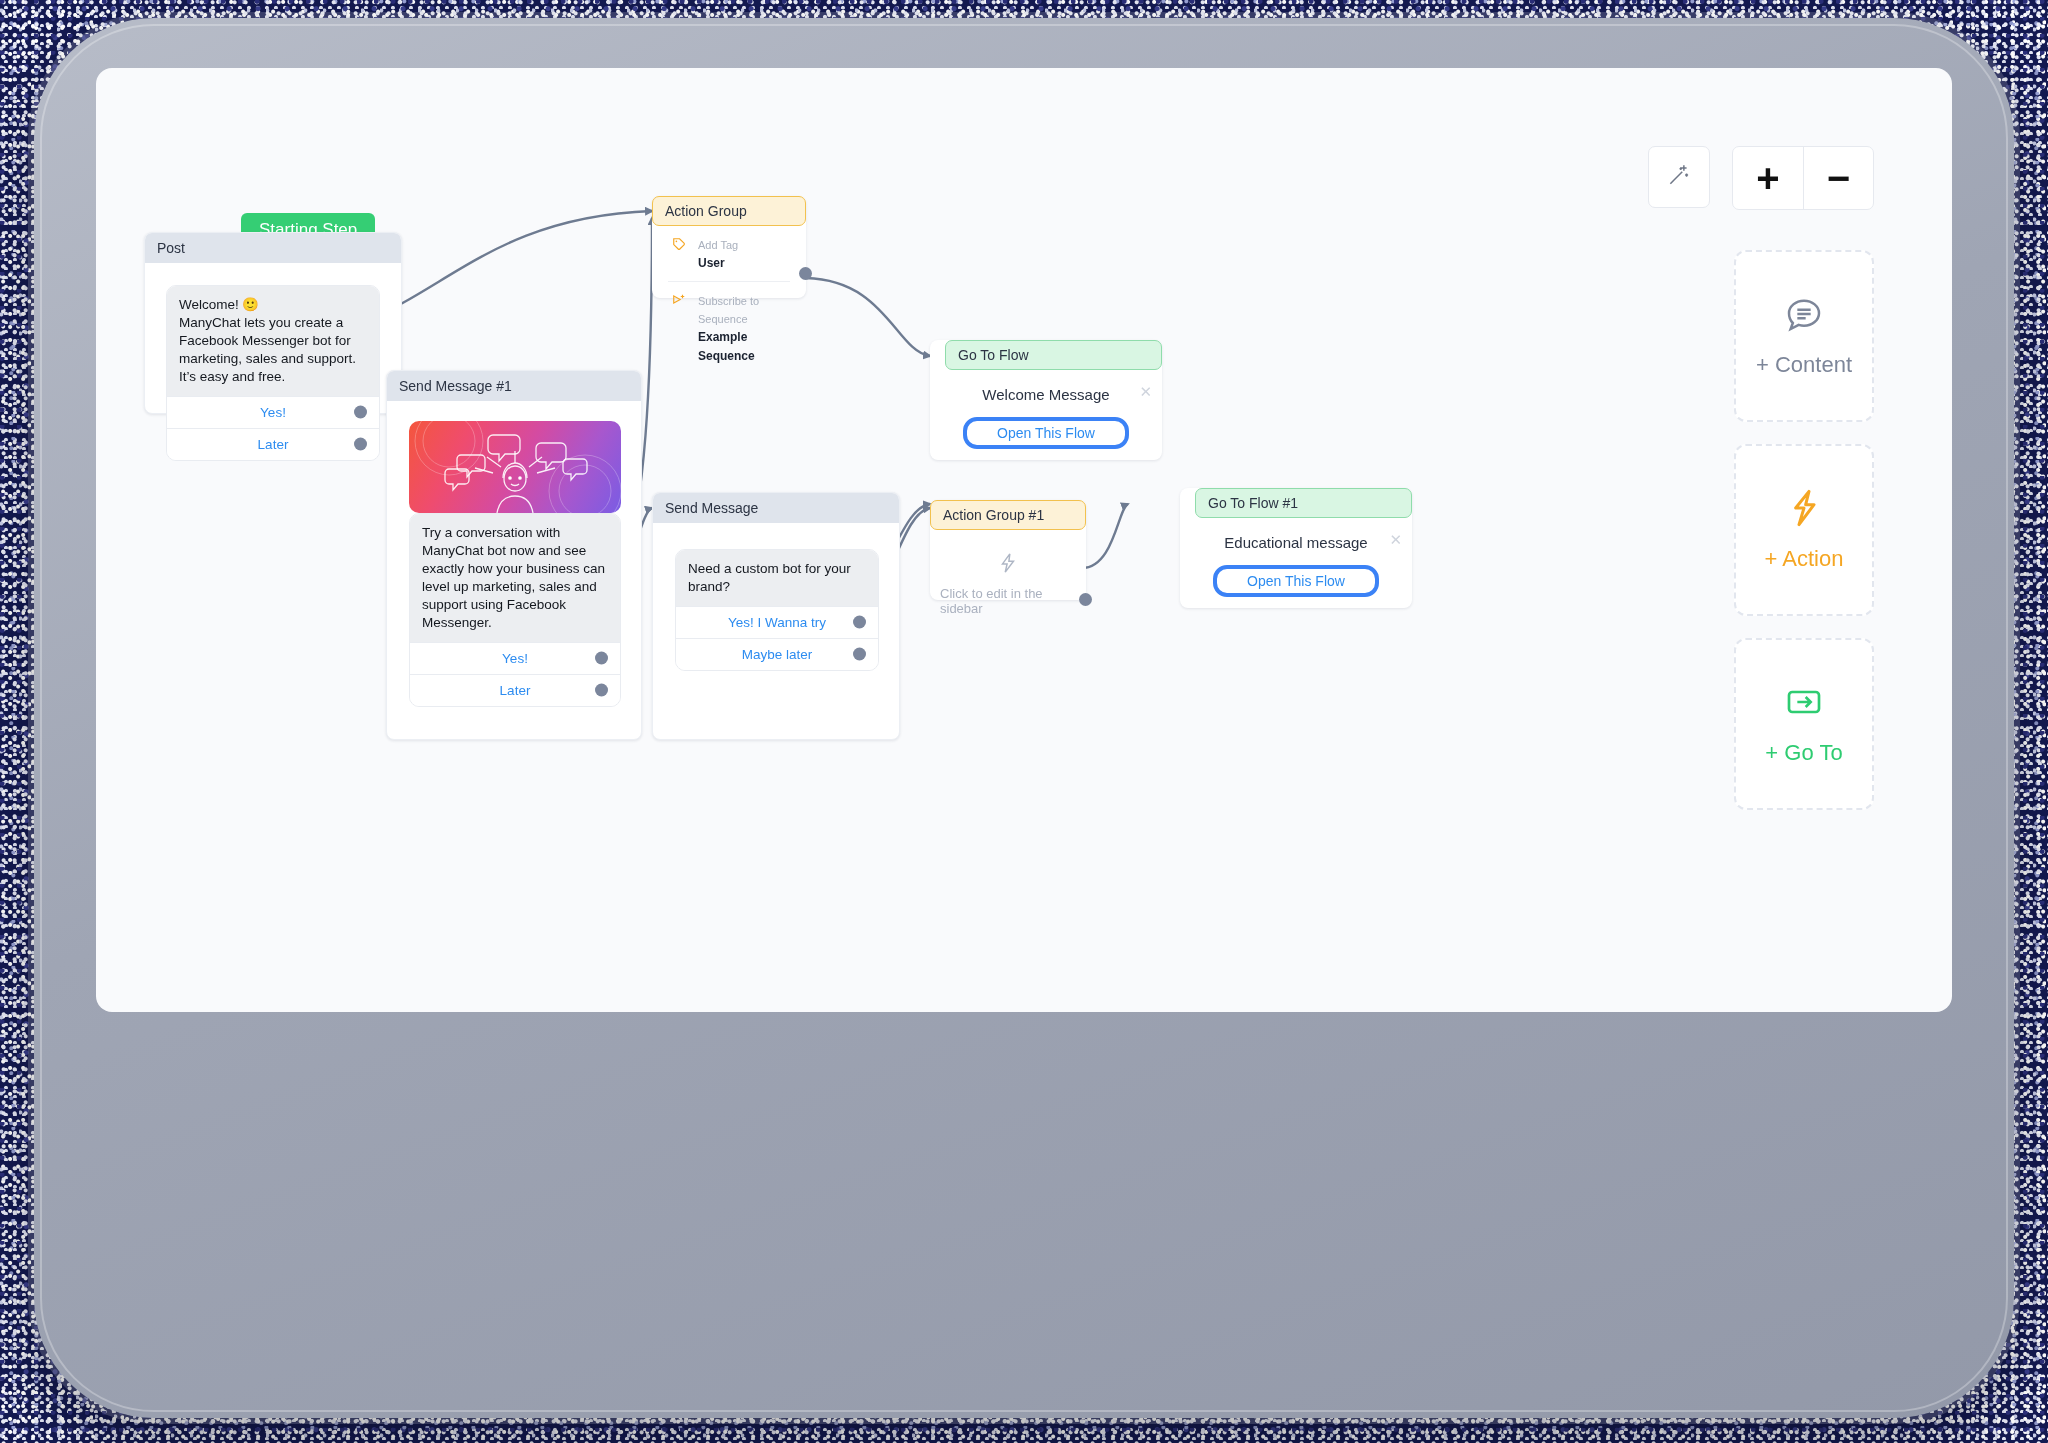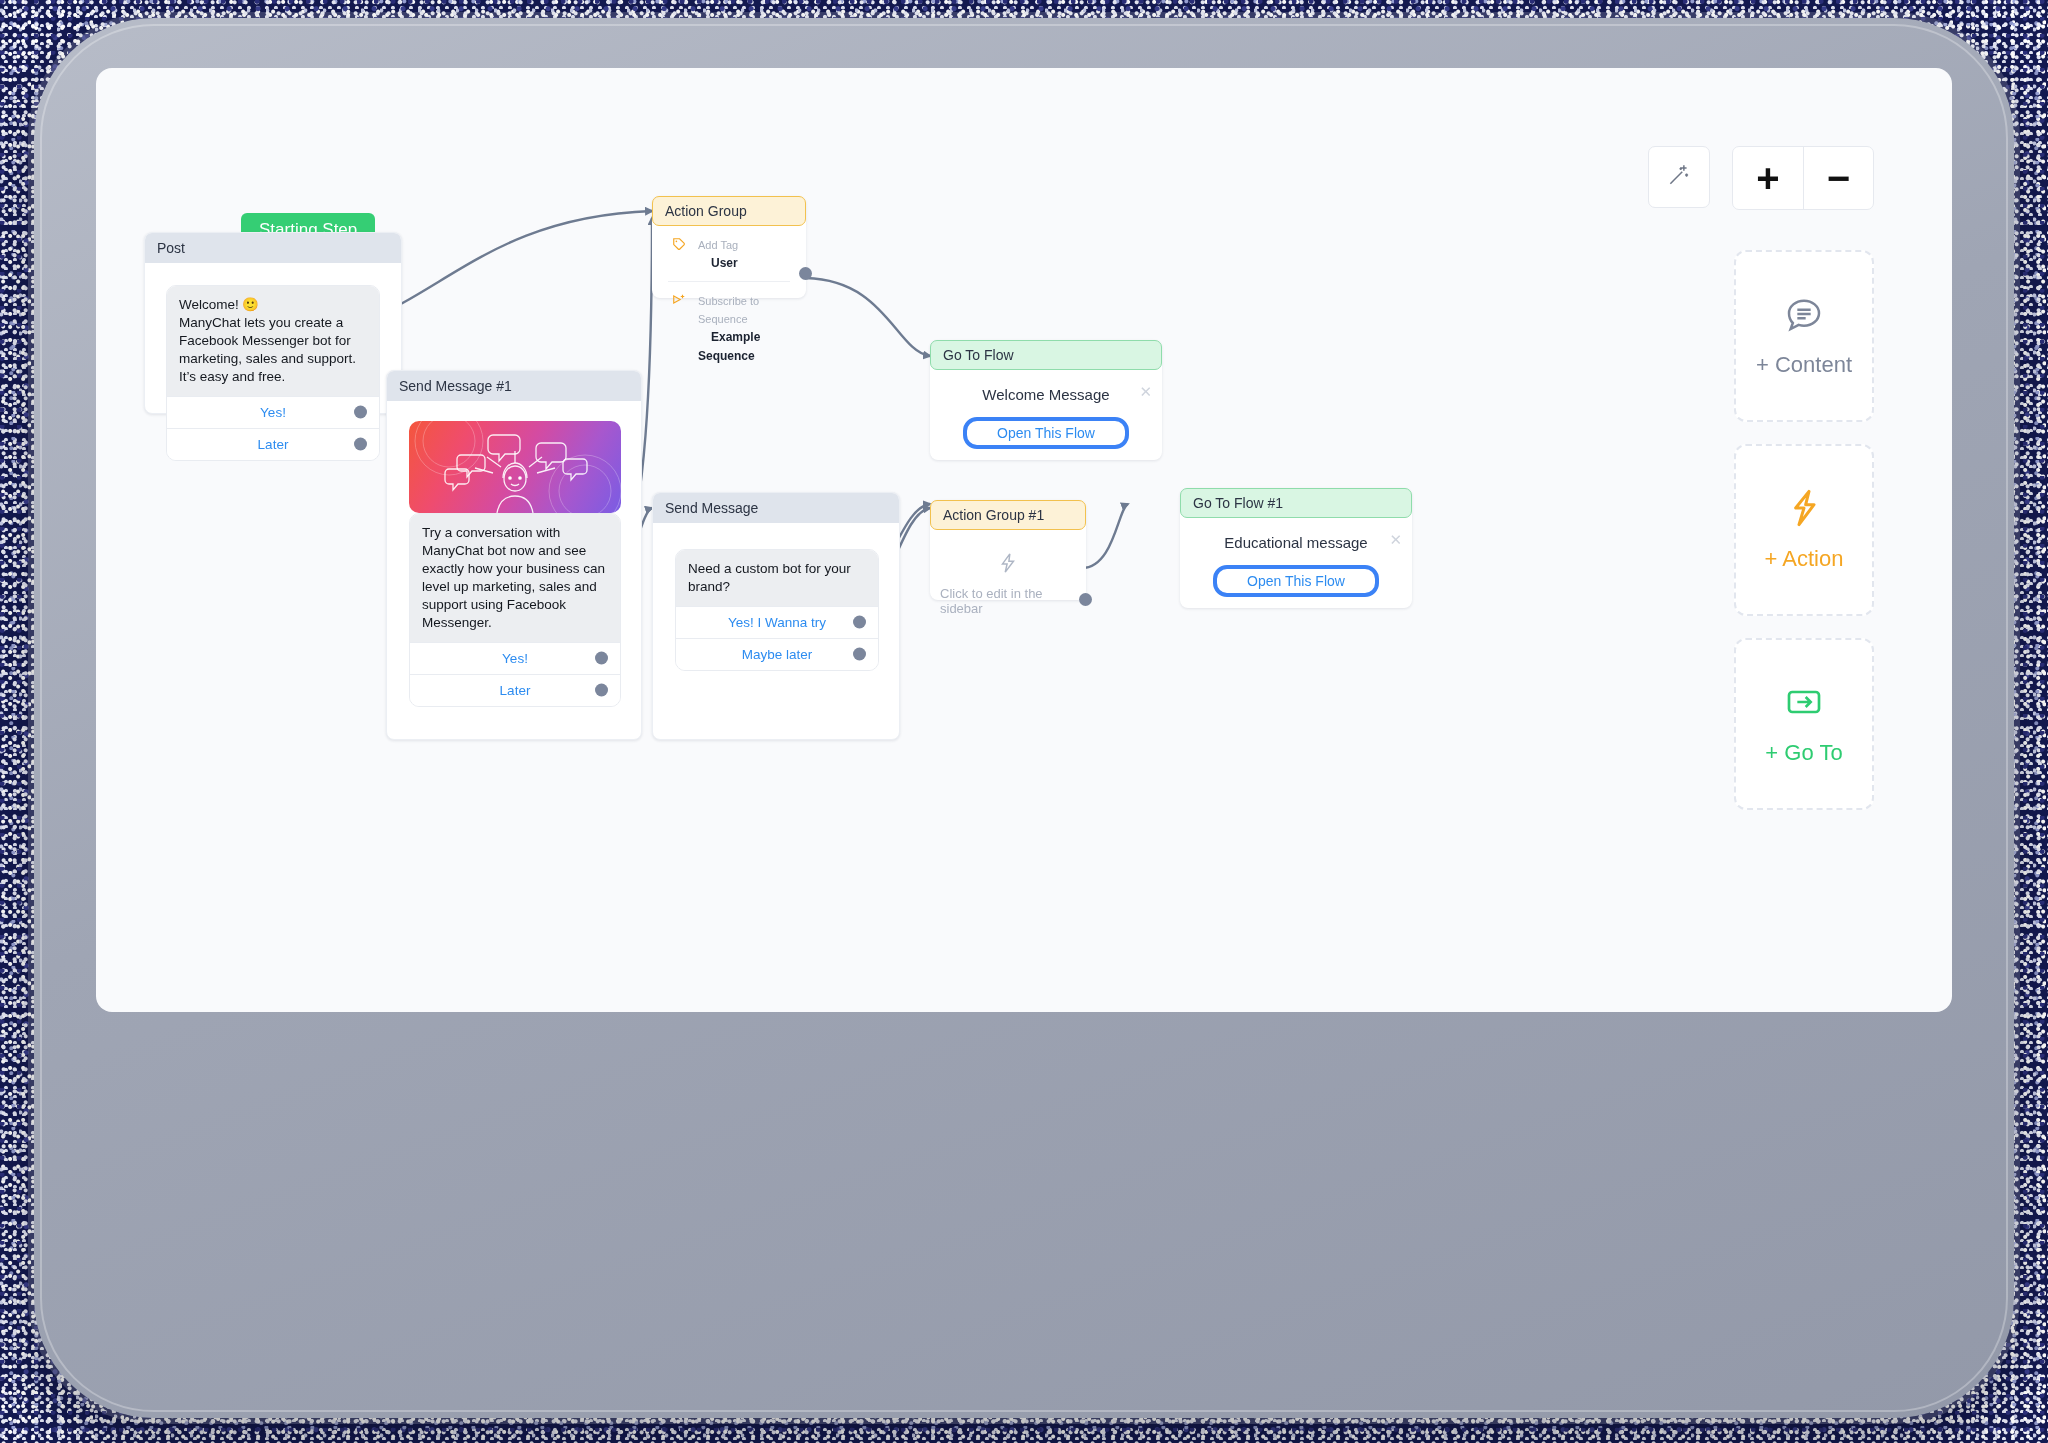--- a/index.html
+++ b/index.html
@@ -149,21 +149,21 @@
     height: 30px;
     display: flex; align-items: center;
     padding: 0 12px;
     font-size: 14px;
     color: #2c3444;
     border-top-left-radius: 7px;
     border-top-right-radius: 7px;
   }
   .head-gray   { background: #dfe4ec; }
   .head-yellow { background: #fdf2d7; border: 1.5px solid #f2c14e; border-radius: 7px; }
-  .head-green  { background: #d9f6e3; border: 1.5px solid #8fdcab; border-radius: 7px; }
+  .head-green  { background: #d9f6e3; border: 1.5px solid #8fdcab; border-radius: 7px; margin-left: 15px; }
 
   
   .start-badge {
     position: absolute;
     background: #35ce74;
     color: #fff;
     font-size: 17px;
     padding: 7px 18px;
     border-radius: 6px;
     white-space: nowrap;
@@ -208,21 +208,21 @@
     margin: 0 auto;
     border-radius: 10px;
     background: linear-gradient(115deg, #f5563f 0%, #ea4a82 38%, #b martin 0%, #a855c9 70%, #7b5be0 100%);
     position: relative; overflow: hidden;
   }
 
   
   .act-row { display: flex; gap: 10px; padding: 9px 14px 9px 20px; }
   .act-icon { width: 16px; flex: 0 0 16px; padding-top: 2px; }
   .act-title { font-size: 11px; color: #a9b0bd; line-height: 1.3; }
-  .act-value { font-size: 12px; color: #1b2230; font-weight: bold; line-height: 1.4; margin-left: 13px; }
+  .act-value { font-size: 12px; color: #1b2230; font-weight: bold; line-height: 1.4; }
   .act-sep { height: 1px; background: #edeff3; margin: 0 16px; }
 
   
   .goto-body { padding: 16px 14px 18px; position: relative; }
   .goto-name { text-align: center; font-size: 15px; color: #2b3343; }
   .goto-x {
     position: absolute; right: 10px; top: 14px;
     font-size: 15px; color: #cfd4dd; cursor: pointer; line-height: 1;
   }
   .goto-btn {

